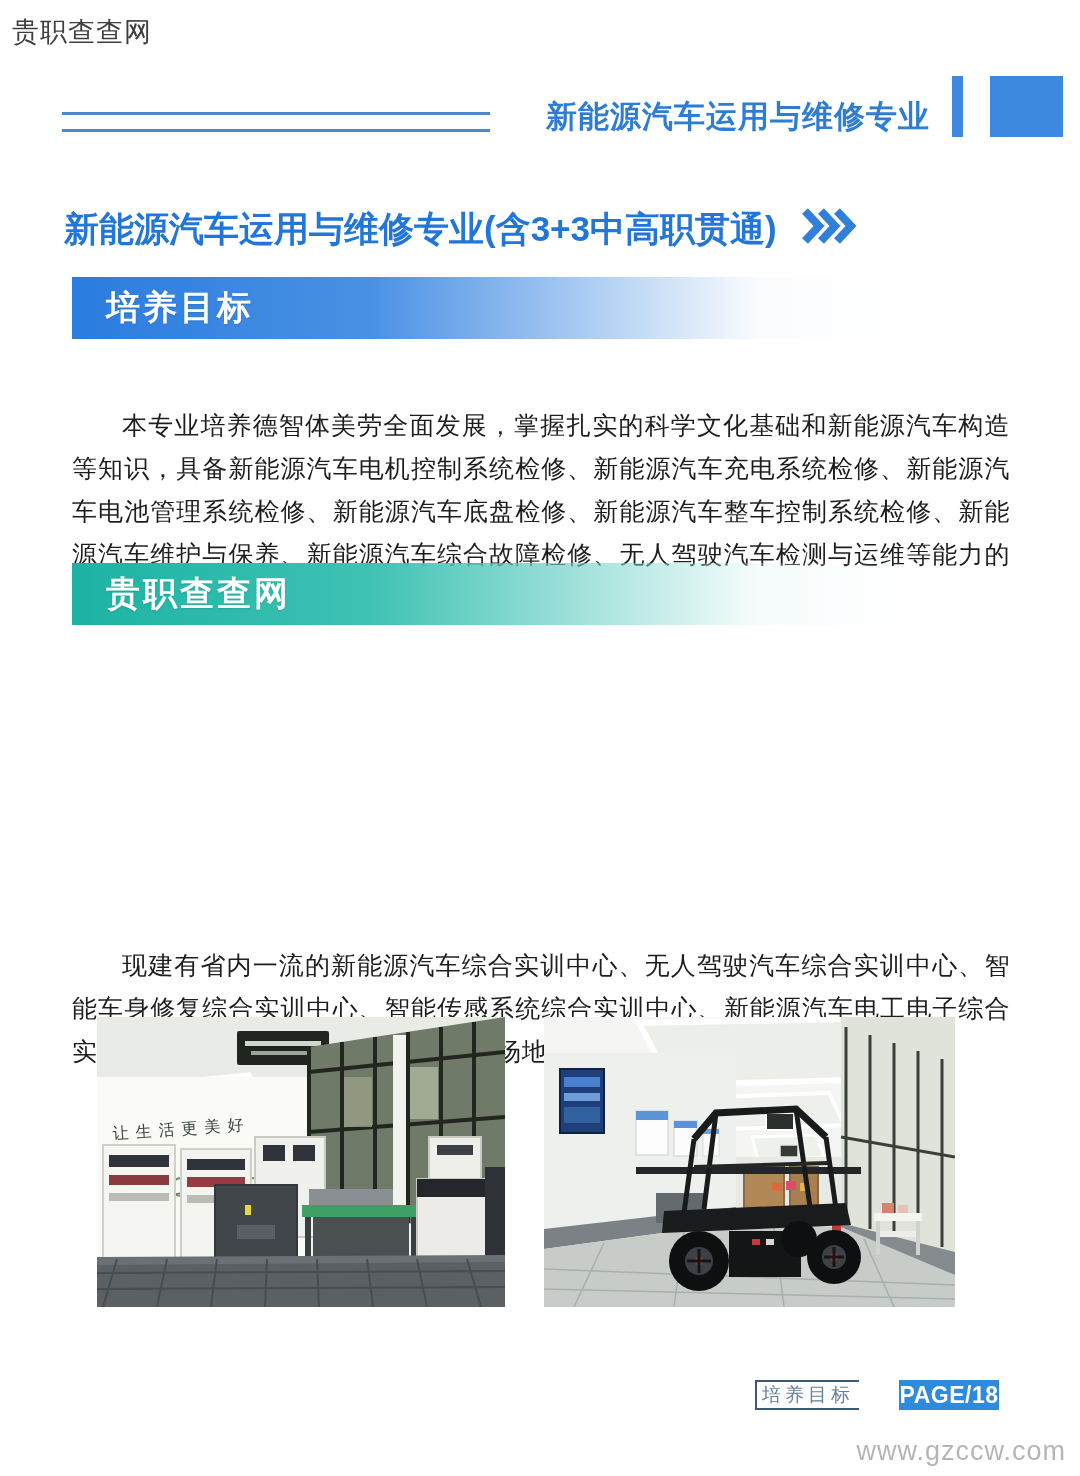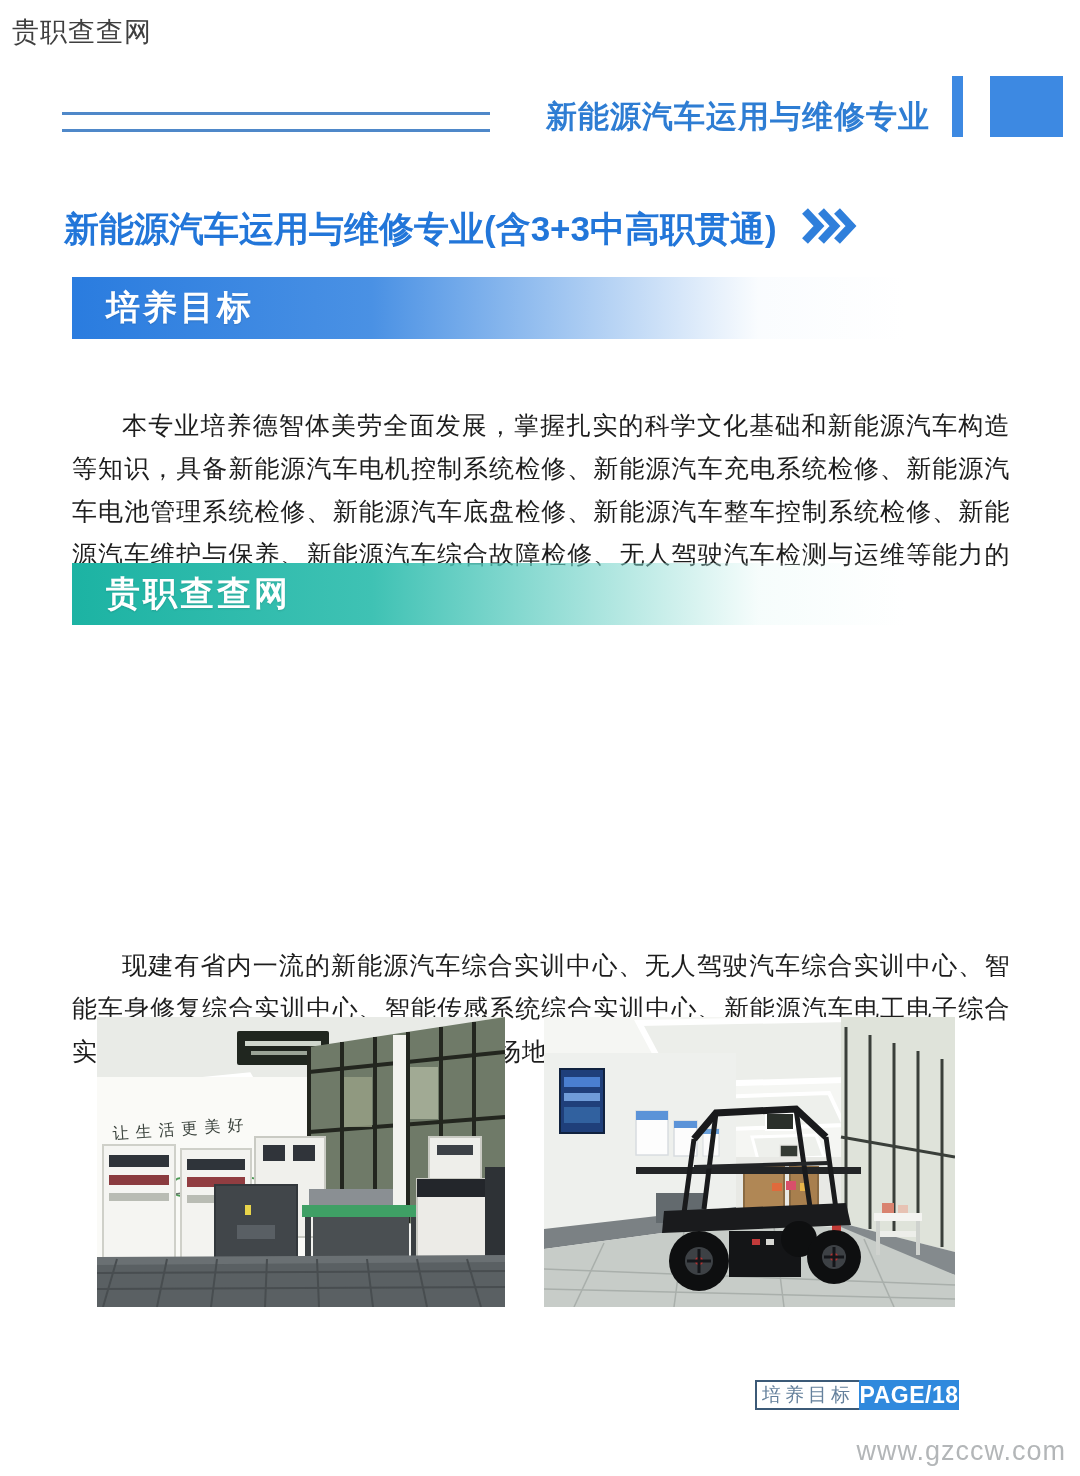--- a/index.html
+++ b/index.html
@@ -56,21 +56,21 @@
   .photo.right { left:544px; width:411px; }
   .photo svg { display:block; }
   .footer-pill { position:absolute; left:755px; top:1380px; height:30px; display:flex; }
   .footer-motto {
     width:104px; background:#ffffff; border:2px solid #3c5a77; border-right:none;
     color:#64809c; font-size:19px; letter-spacing:4px; display:flex;
     align-items:center; justify-content:center;
   }
   .footer-page {
     width:100px; background:#2f89dd; color:#ffffff; font-size:23px; font-weight:bold;
-    display:flex; align-items:center; justify-content:center; letter-spacing:0.5px;
+    display:flex; align-items:center; justify-content:center; letter-spacing:0.5px;margin-left:40px;
   }
 </style>
 </head>
 <body>
 
 <div class="page">
 
   <div class="wm-top">贵职查查网</div>
 
   <div class="hdr-zh">新能源汽车运用与维修专业</div>

